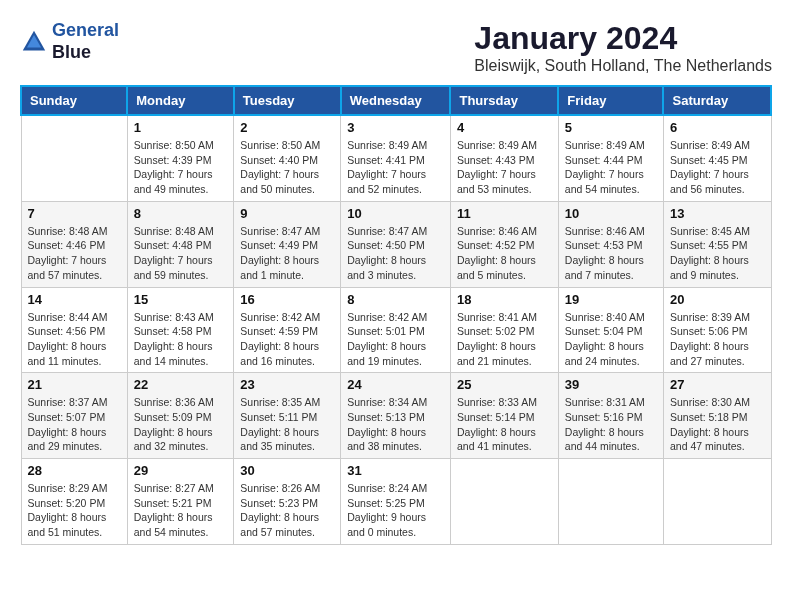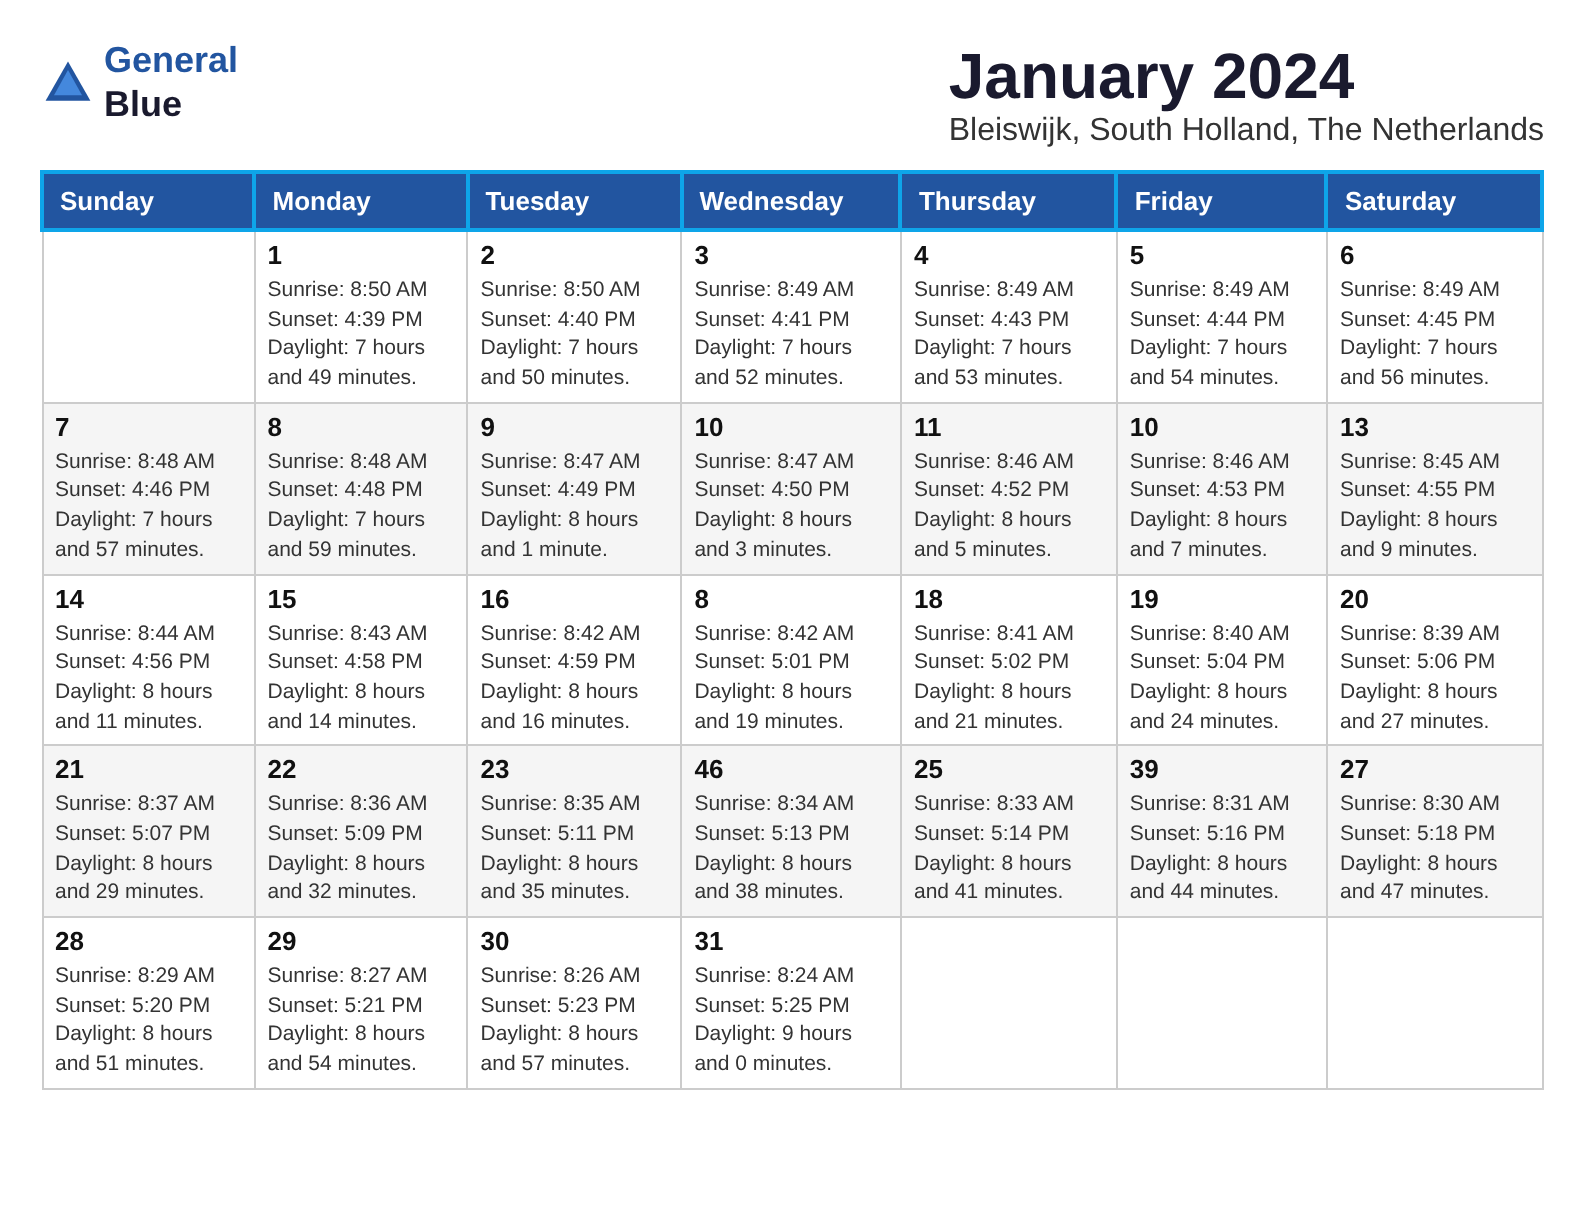--- a/index.html
+++ b/index.html
@@ -218,21 +218,21 @@
         </td>
         <td>
           <div class="day-number">22</div>
           <div class="day-info">Sunrise: 8:36 AM<br>Sunset: 5:09 PM<br>Daylight: 8 hours and 32 minutes.</div>
         </td>
         <td>
           <div class="day-number">23</div>
           <div class="day-info">Sunrise: 8:35 AM<br>Sunset: 5:11 PM<br>Daylight: 8 hours and 35 minutes.</div>
         </td>
         <td>
-          <div class="day-number">46</div>
+          <div class="day-number">24</div>
           <div class="day-info">Sunrise: 8:34 AM<br>Sunset: 5:13 PM<br>Daylight: 8 hours and 38 minutes.</div>
         </td>
         <td>
           <div class="day-number">25</div>
           <div class="day-info">Sunrise: 8:33 AM<br>Sunset: 5:14 PM<br>Daylight: 8 hours and 41 minutes.</div>
         </td>
         <td>
           <div class="day-number">39</div>
           <div class="day-info">Sunrise: 8:31 AM<br>Sunset: 5:16 PM<br>Daylight: 8 hours and 44 minutes.</div>
         </td>

